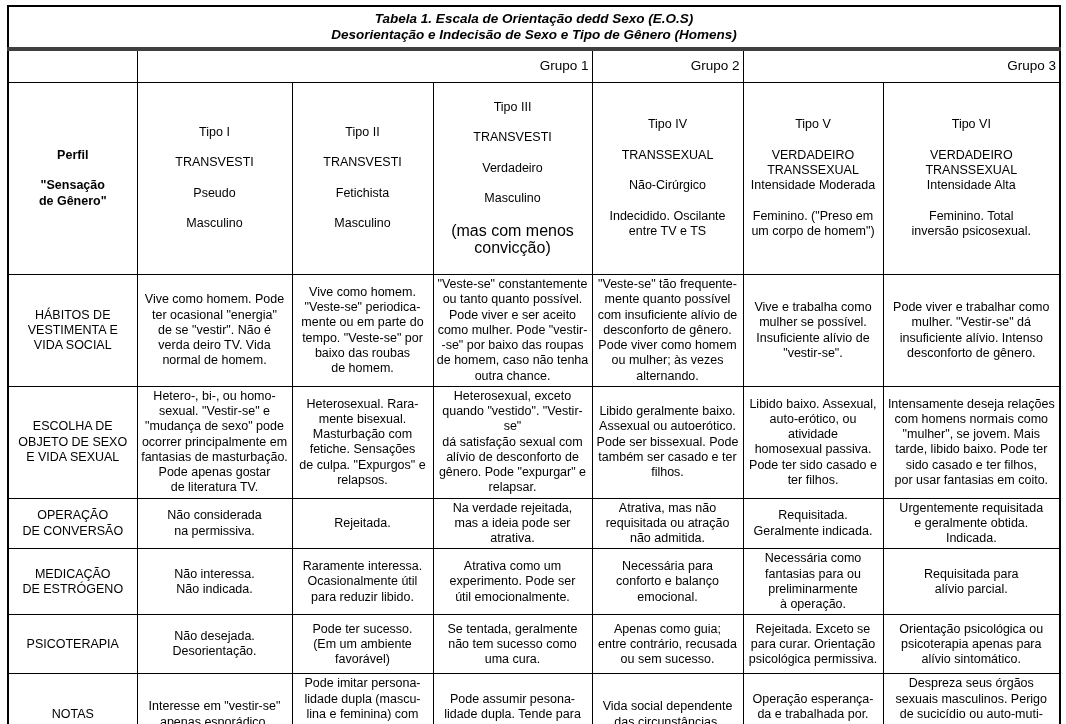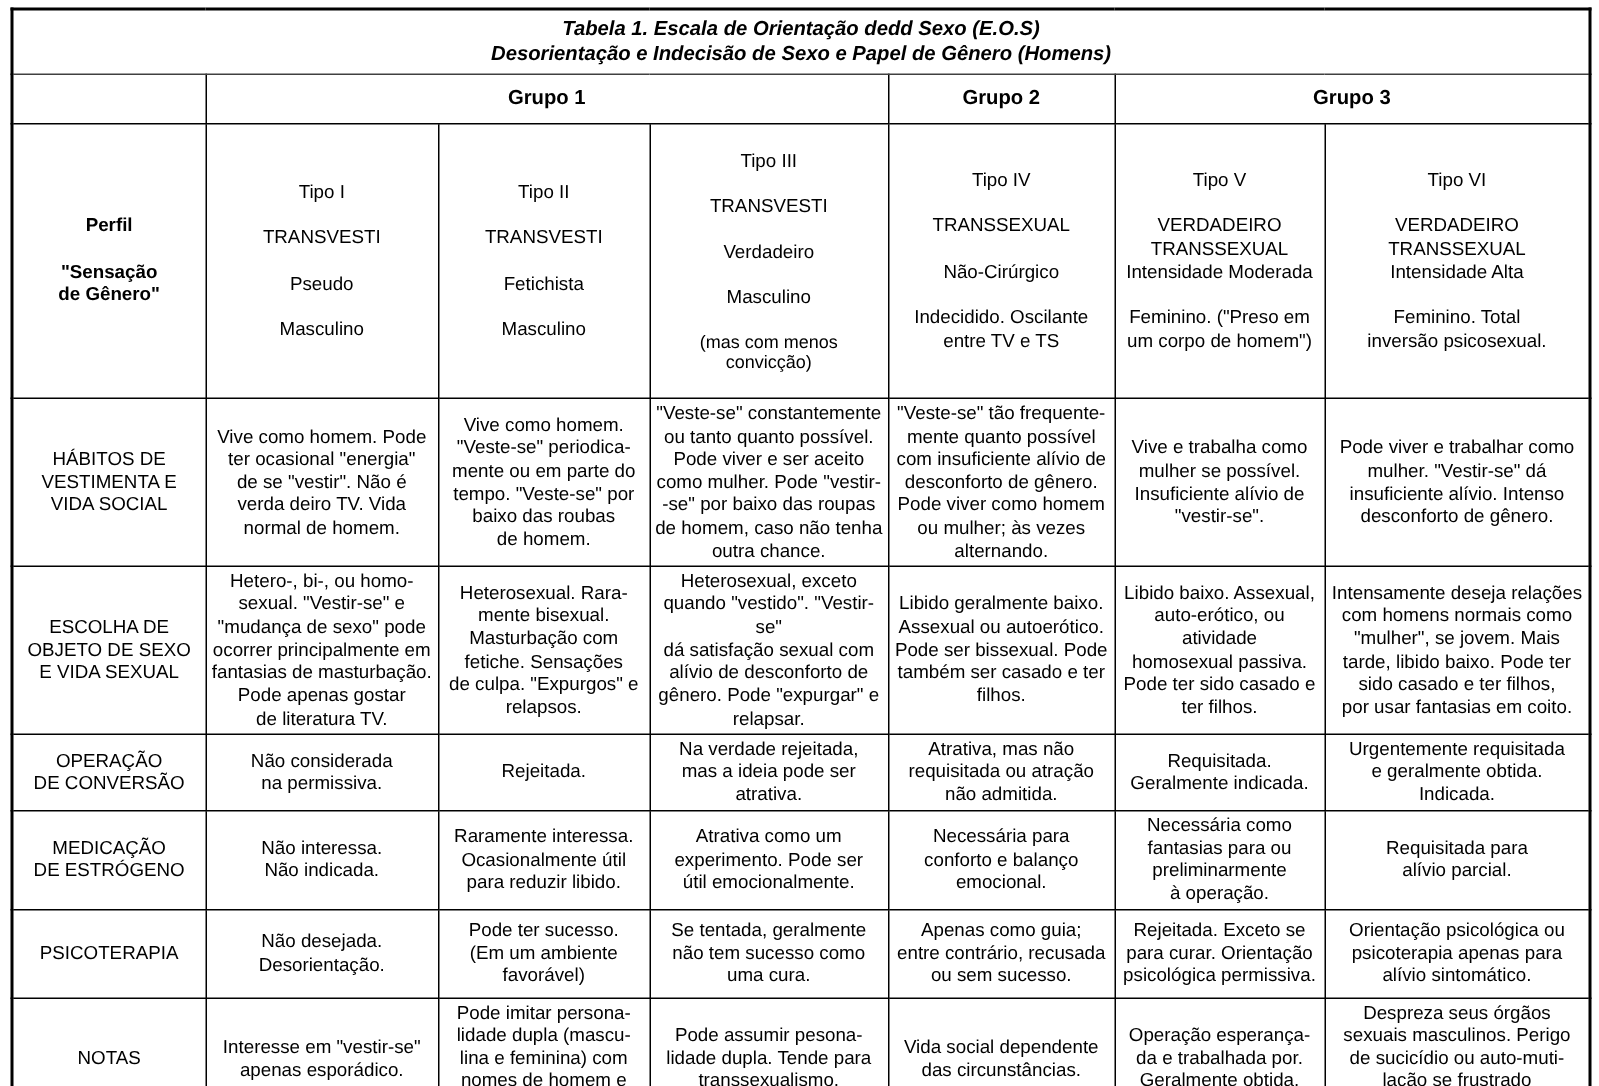--- a/index.html
+++ b/index.html
@@ -19,33 +19,34 @@
     border:1px solid #000;
     text-align:center;
     vertical-align:middle;
     padding:2px 3px;
     font-size:12.5px;
     line-height:1.22;
     white-space:pre-line;
     overflow:hidden;
   }
   tr.title-row td{
-    border-bottom:1px solid #404040;
+    border-bottom:4px solid #404040;
     font-weight:bold;
     font-style:italic;
     font-size:13.5px;
     white-space:normal;
   }
   tr.group-row td{
-    font-weight:bold;
+    font-weight:normal;
     font-size:13.5px;
+    text-align:right;
   }
   td.vtop{vertical-align:top;padding-top:4px;}
   td.vmid{vertical-align:middle;font-weight:bold;}
-  .note{font-size:12px;line-height:1.1;}
+  .note{font-size:16px;line-height:1.1;}
   td.sz11{font-size:11px;}
 </style>
 </head>
 <body>
 
 <div class="page">
   <table class="eos">
     <colgroup>
       <col style="width:129px">
         <col style="width:155px">
@@ -53,21 +54,21 @@
       <col style="width:159px">
         <col style="width:151px">
         <col style="width:140px">
       <col style="width:177px">
     </colgroup>
 
     <tbody>
         <tr class="title-row" style="height:43px">
       <td colspan="7">
         <div>Tabela 1. Escala de Orientação dedd Sexo (E.O.S)</div>
-        <div>Desorientação e Indecisão de Sexo e Papel de Gênero (Homens)</div>
+        <div>Desorientação e Indecisão de Sexo e Tipo de Gênero (Homens)</div>
       </td>
     </tr>
 
     <tr class="group-row" style="height:33px">
       <td></td>
       <td colspan="3">Grupo 1</td>
       <td>Grupo 2</td>
       <td colspan="2">Grupo 3</td>
     </tr>
 

